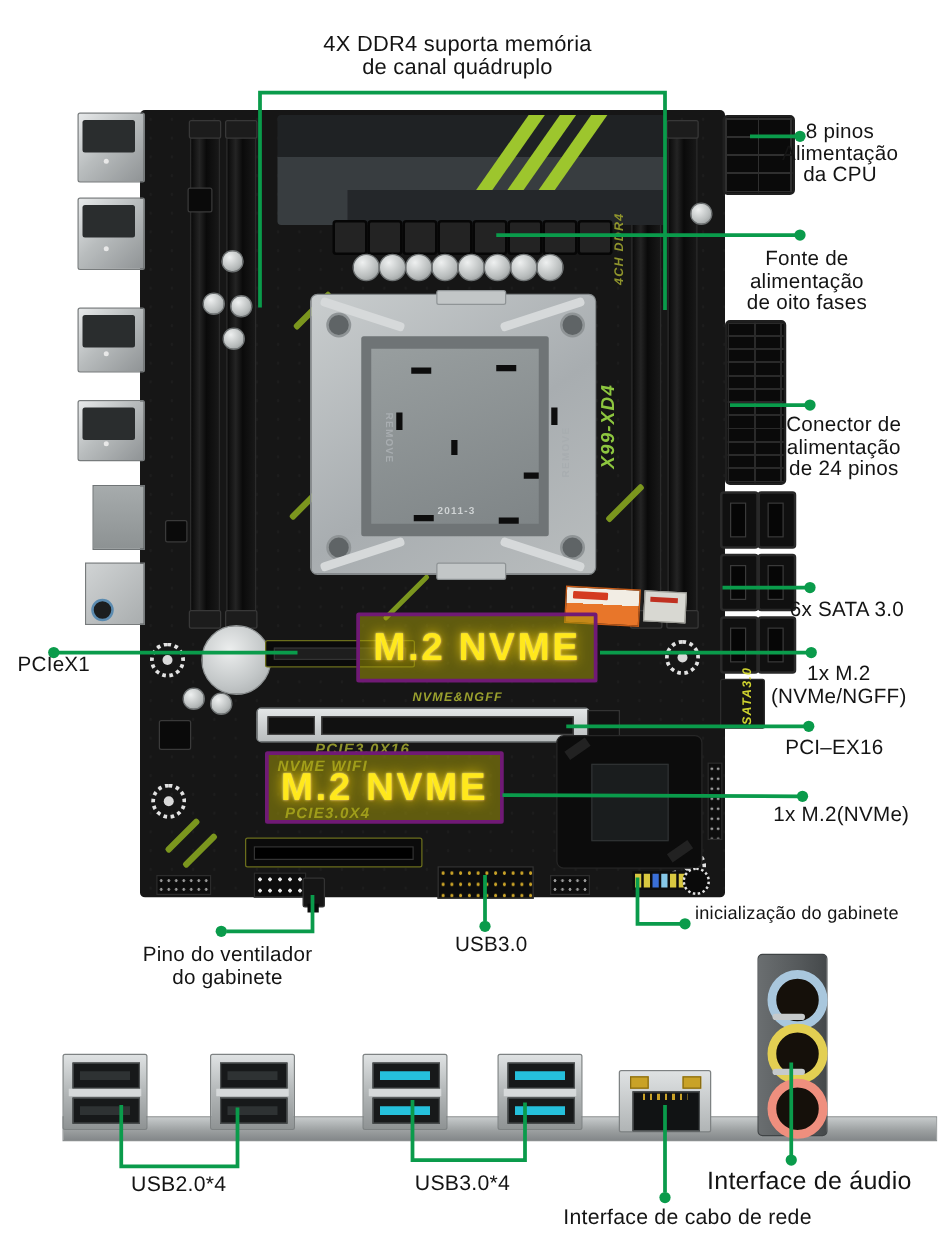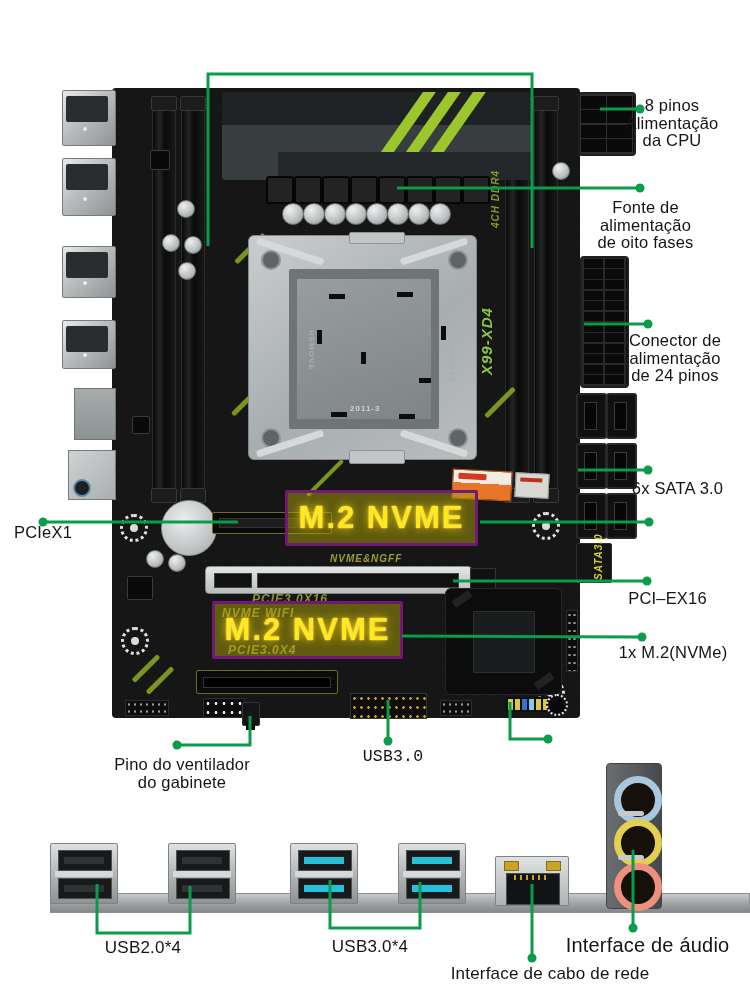--- a/index.html
+++ b/index.html
@@ -54,20 +54,24 @@
        background:linear-gradient(135deg,#e7e9ea,#b9bdbe 45%,#8f9395);}
   .lport .dark{position:absolute;left:3px;top:5px;width:42px;height:26px;background:#2a2d2e;border-radius:2px;}
   .lport .dot{position:absolute;width:4px;height:4px;border-radius:50%;background:#e8e8e8;}
   svg.overlay{position:absolute;left:0;top:0;z-index:8;pointer-events:none;}
 </style>
 </head>
 <body>
 
 <div id="canvas">
 
+  <div class="lbl" style="left:216px;top:27px;width:300px;font-size:17.5px;line-height:17.5px;">
+    <div>4X DDR4 suporta memória</div>
+    <div>de canal quádruplo</div>
+  </div>
 
   <div id="pcb"></div>
 
   <div class="lport" style="top:90px;height:54px;">
       <div class="dark"></div>
       <div class="dot" style="left:20px;top:36px;"></div>
     </div>
   <div class="lport" style="top:158px;height:56px;">
       <div class="dark"></div>
       <div class="dot" style="left:20px;top:38px;"></div>
@@ -370,36 +374,41 @@
       <div>de oito fases</div>
   </div>
   <div class="lbl" style="left:600px;top:332px;width:150px;">
     <div>Conector de</div>
       <div>alimentação</div>
       <div>de 24 pinos</div>
   </div>
   <div class="lbl" style="left:605px;top:480px;width:145px;">
     <div>6x SATA 3.0</div>
   </div>
+  <div class="lbl" style="left:595px;top:531px;width:152px;">
+    <div>1x M.2</div>
+      <div>(NVMe/NGFF)</div>
+  </div>
   <div class="lbl" style="left:600px;top:590px;width:135px;">
     <div>PCI–EX16</div>
   </div>
   <div class="lbl" style="left:598px;top:644px;width:150px;">
     <div>1x M.2(NVMe)</div>
   </div>
   <div class="lbl" style="left:556px;top:723px;width:192px;font-size:14.5px;line-height:16px;text-align:left;">
+      <div>inicialização do gabinete</div>
   </div>
   <div class="lbl" style="left:14px;top:524px;width:80px;text-align:left;">
     <div>PCIeX1</div>
   </div>
   <div class="lbl" style="left:108px;top:756px;width:148px;">
     <div>Pino do ventilador</div>
       <div>do gabinete</div>
   </div>
-  <div class="lbl" style="left:350px;top:748px;width:86px;font-family:Liberation Mono, monospace;">
+  <div class="lbl" style="left:350px;top:748px;width:86px;">
     <div>USB3.0</div>
   </div>
   <div class="lbl" style="left:93px;top:939px;width:100px;font-size:17px;">
     <div>USB2.0*4</div>
   </div>
   <div class="lbl" style="left:320px;top:938px;width:100px;font-size:17px;">
     <div>USB3.0*4</div>
   </div>
   <div class="lbl" style="left:545px;top:937px;width:205px;font-size:20px;">
     <div>Interface de áudio</div>

